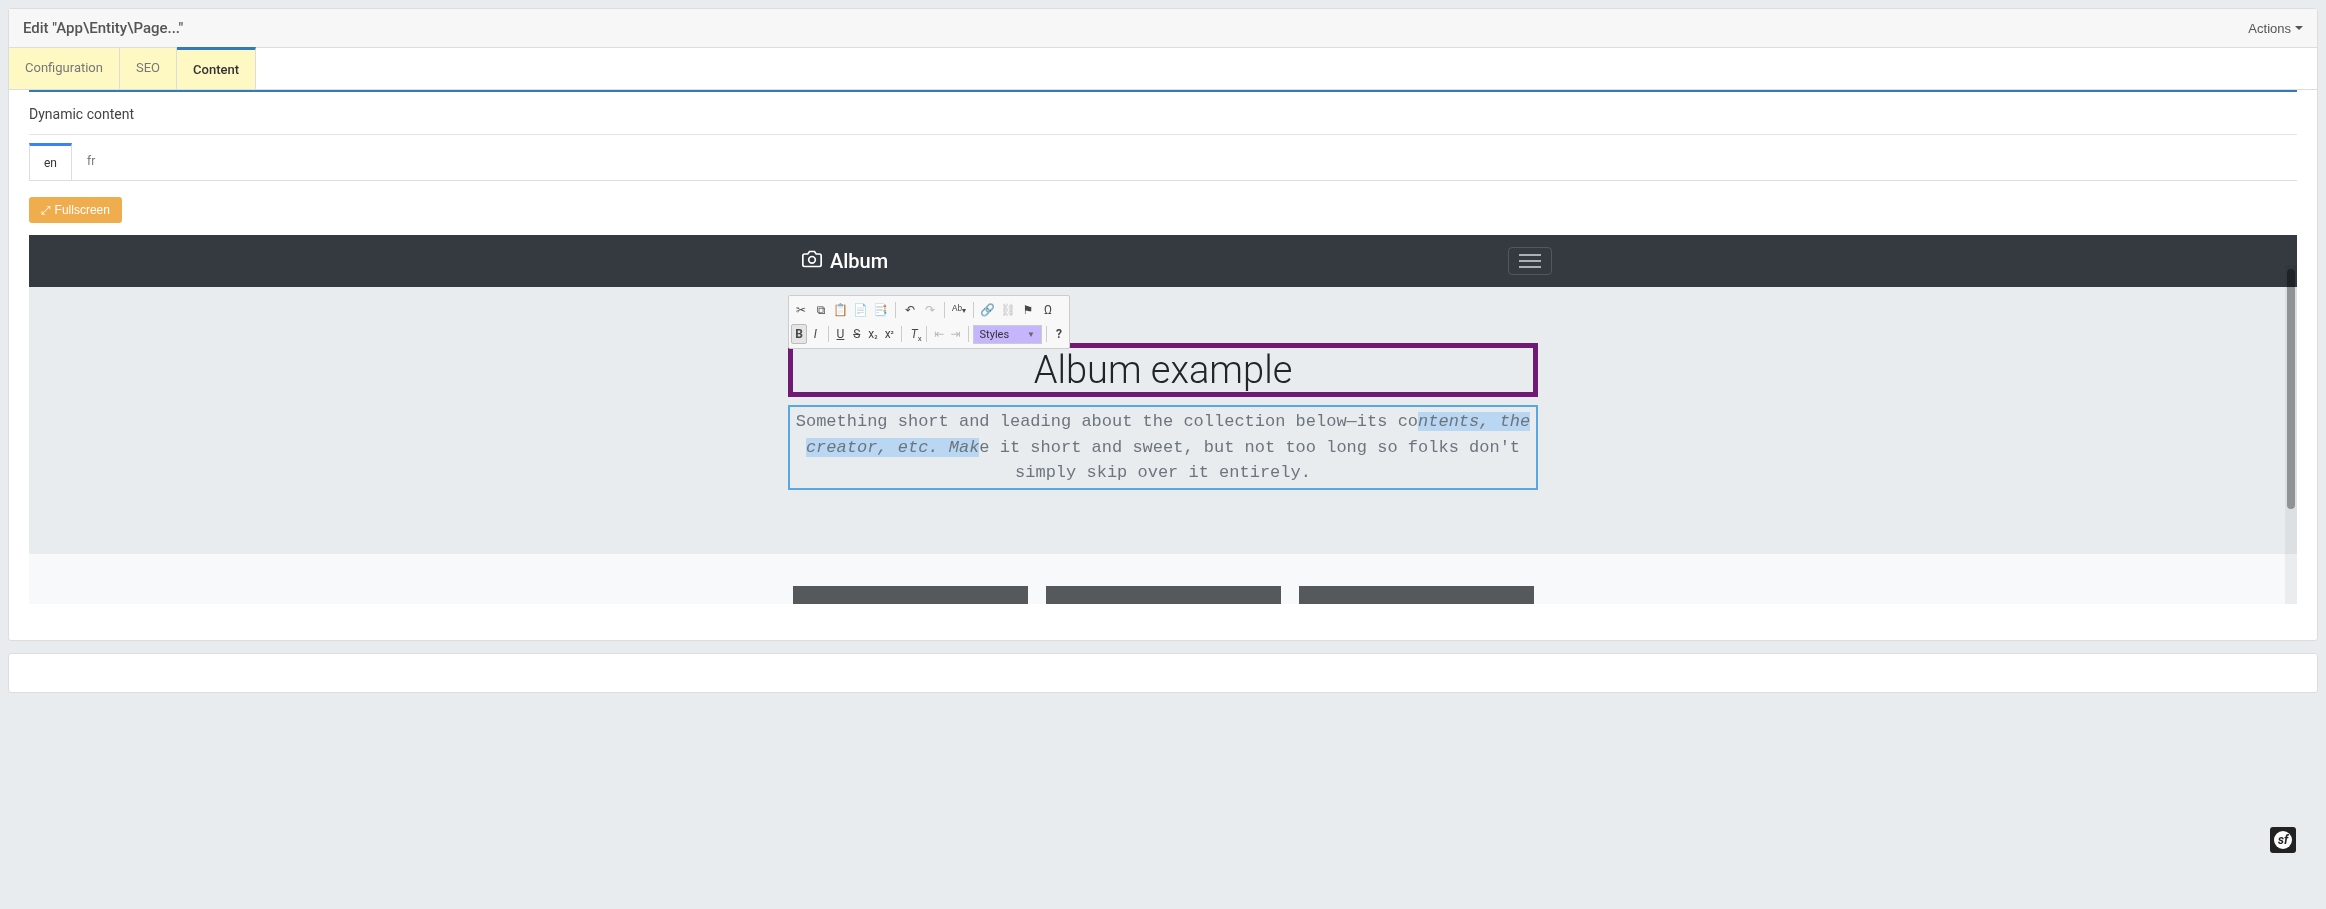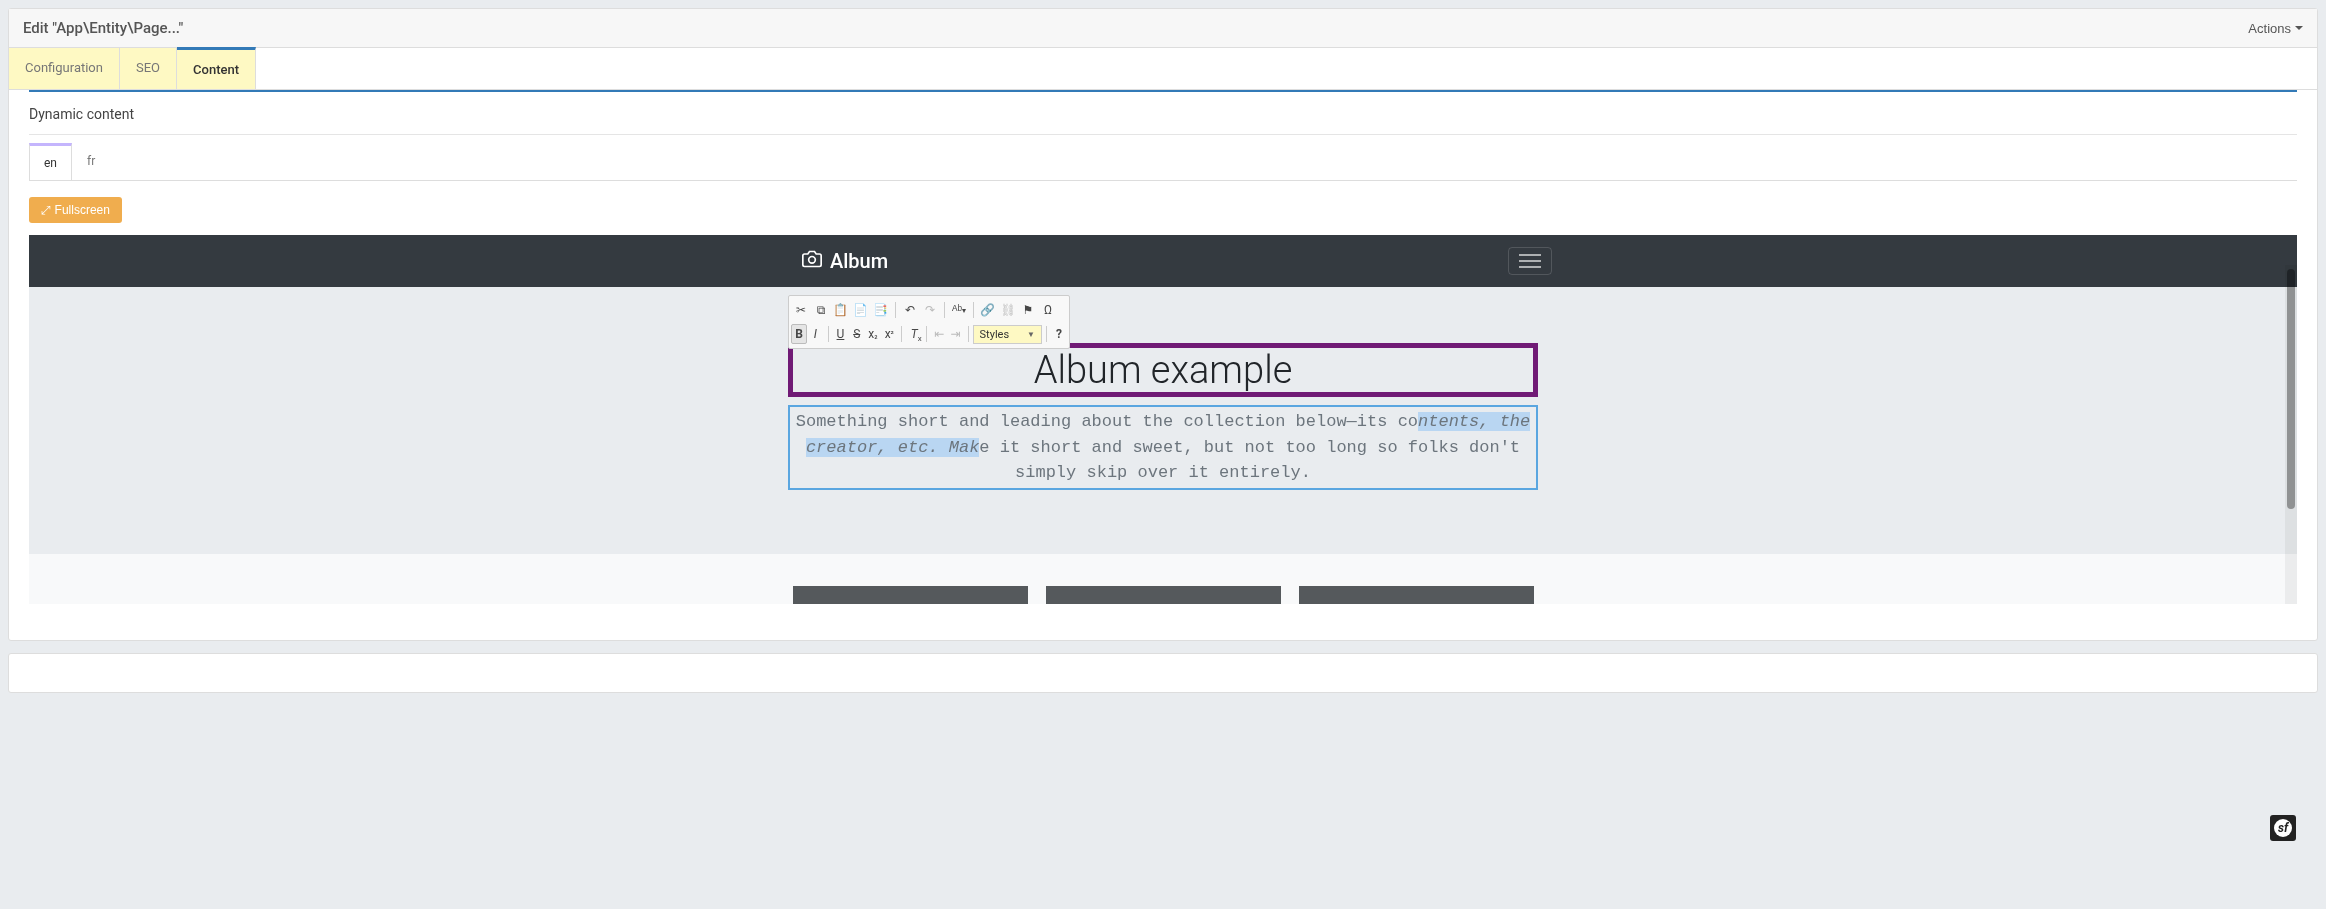--- a/index.html
+++ b/index.html
@@ -77,21 +77,21 @@
   }
   .lang-tab {
     padding: 10px 14px;
     font-size: 12px;
     color: #777;
     cursor: pointer;
     border: 1px solid transparent;
     border-bottom: none;
   }
   .lang-tab.active {
-    border-top: 3px solid #c4b5fd;
+    border-top: 3px solid #3b82f6;
     border-left: 1px solid #ddd;
     border-right: 1px solid #ddd;
     color: #333;
     background: #fff;
   }
   .editor-wrap {
     padding: 16px 0;
   }
   .btn-fullscreen {
     background: #f0ad4e;
@@ -193,21 +193,21 @@
     position: absolute;
     top: 4px;
     left: 2px;
     width: 8px;
     height: 240px;
     background: rgba(0,0,0,0.35);
     border-radius: 4px;
   }
   .sf-badge {
     position: fixed;
-    bottom: 68px;
+    bottom: 56px;
     right: 30px;
     width: 26px;
     height: 26px;
     background: #222;
     border-radius: 3px;
     display: flex;
     align-items: center;
     justify-content: center;
   }
   .sf-badge-inner {
@@ -235,21 +235,21 @@
     font-size: 12px;
     color: #474747;
     cursor: pointer;
     border: 1px solid transparent;
     border-radius: 2px;
   }
   .cke-btn.disabled { color: #bbb; cursor: default; }
   .cke-sep { width: 1px; height: 16px; background: #ccc; margin: 0 4px; }
   .cke-styles {
     border: 1px solid #ccc;
-    background: #fef9c3;
+    background: #c4b5fd;
     padding: 2px 6px;
     font-size: 11px;
     display: flex;
     align-items: center;
     gap: 18px;
     cursor: pointer;
   }
   .cke-styles .dd { font-size: 8px; color:#666; }
   .sup { font-size: 9px; vertical-align: super; }
   .sub { font-size: 9px; vertical-align: sub; }

